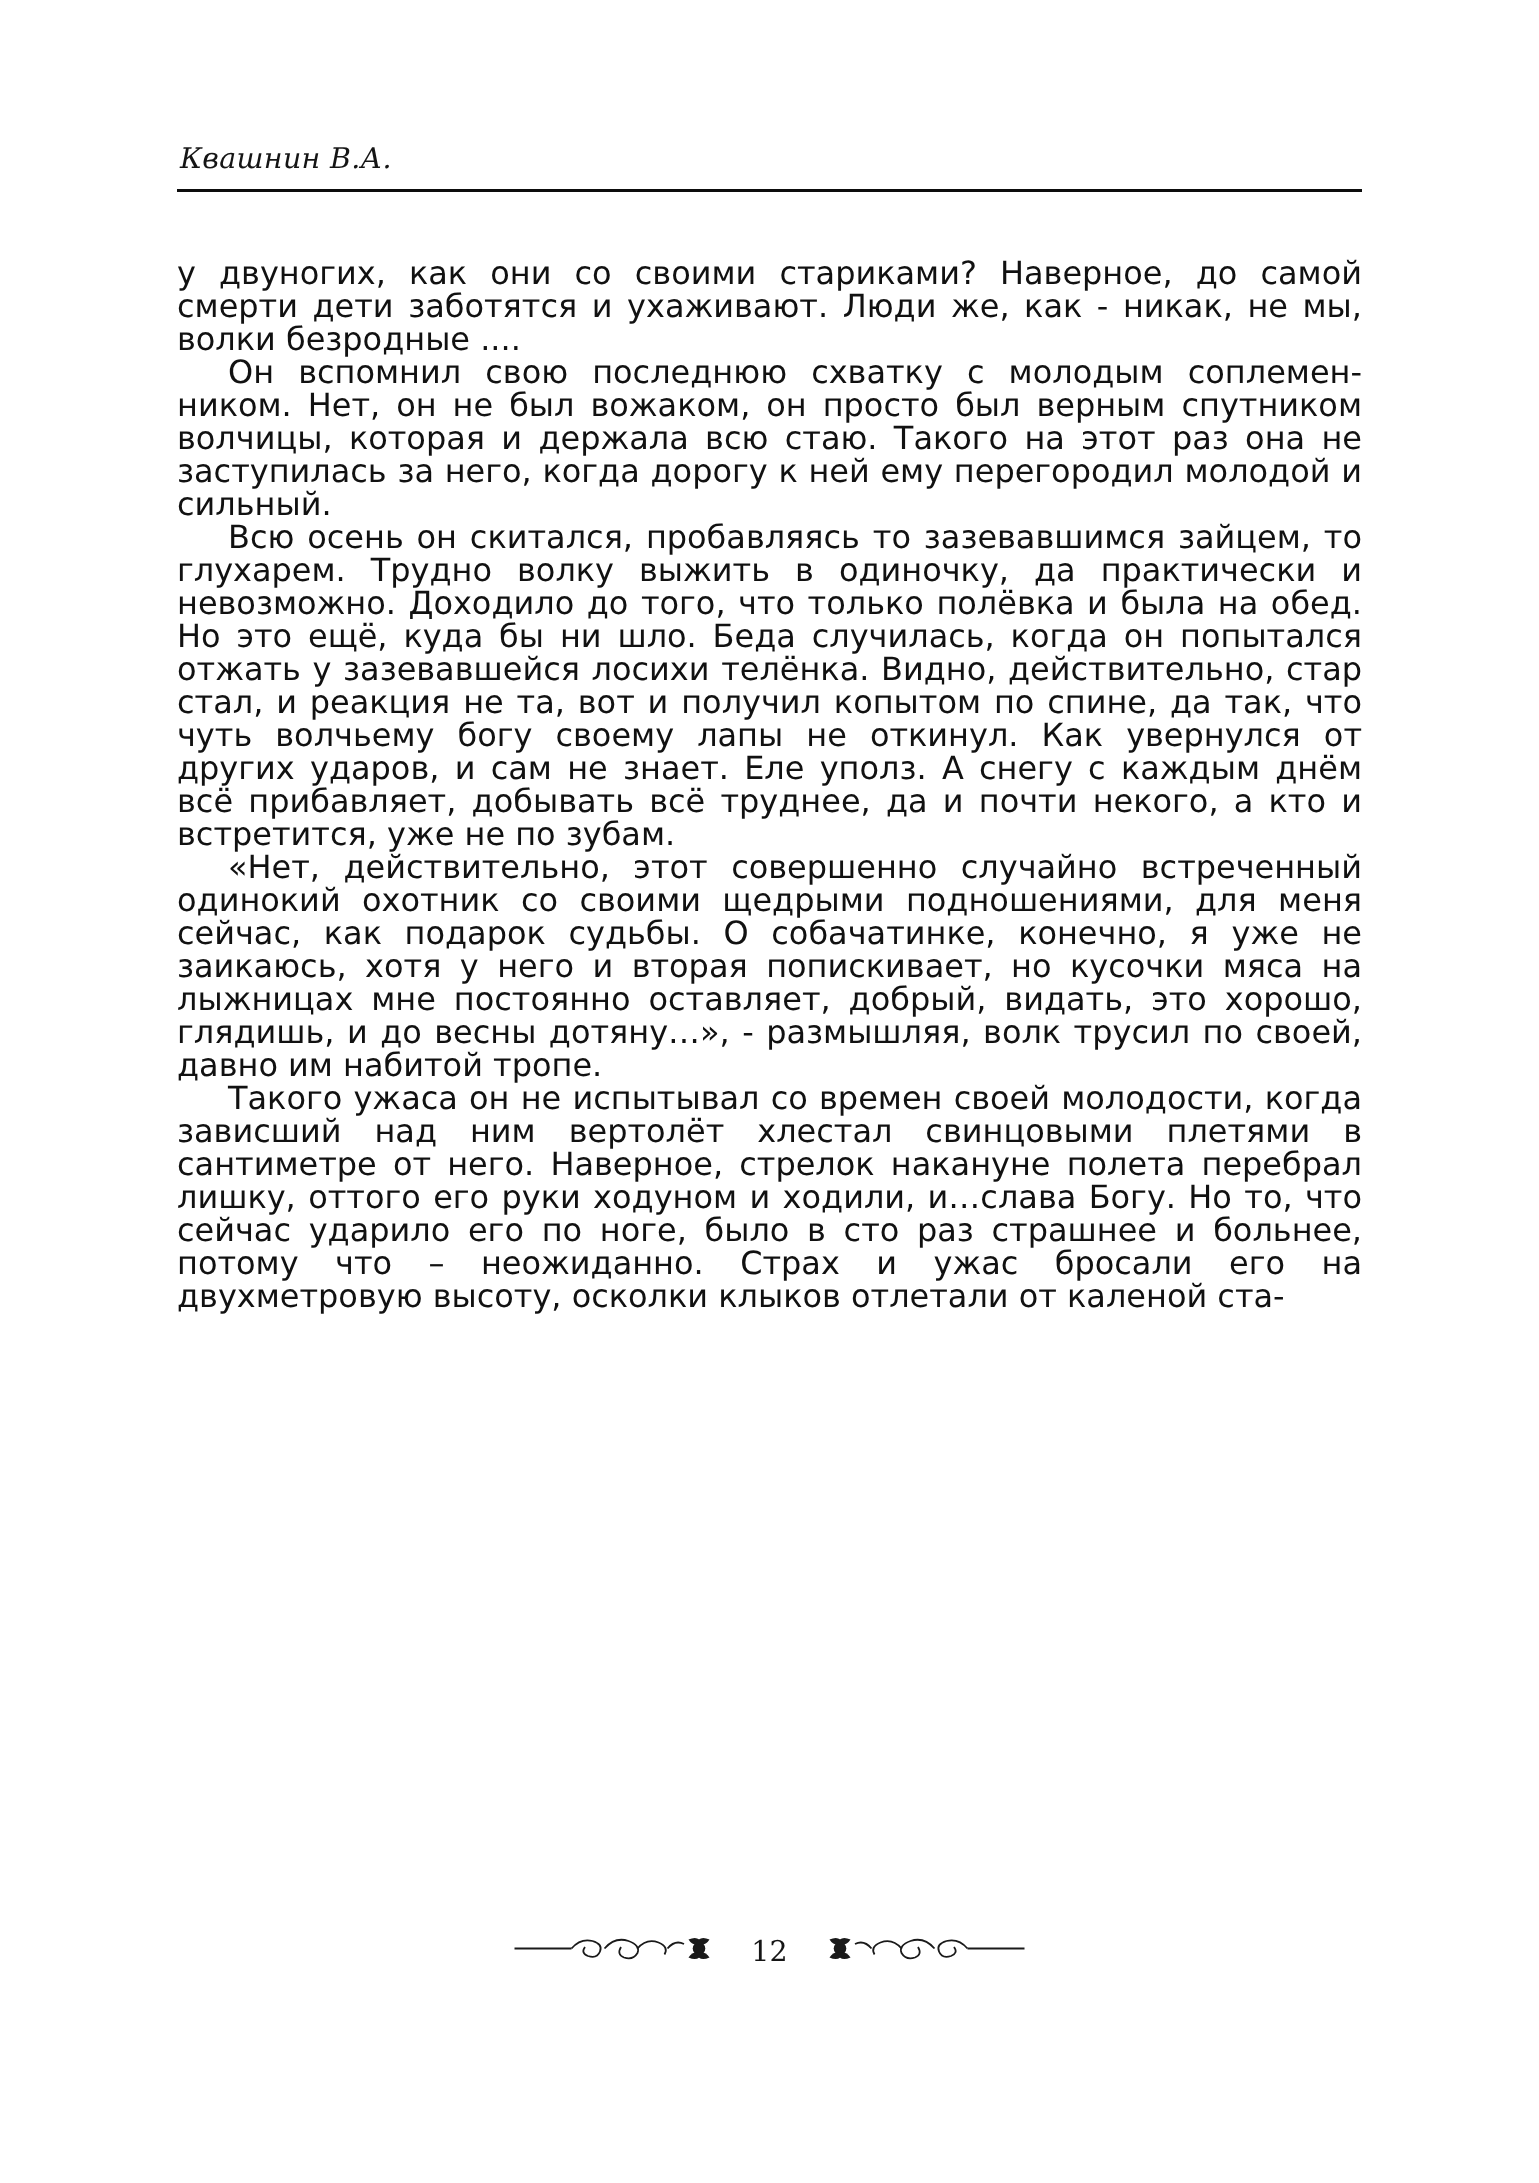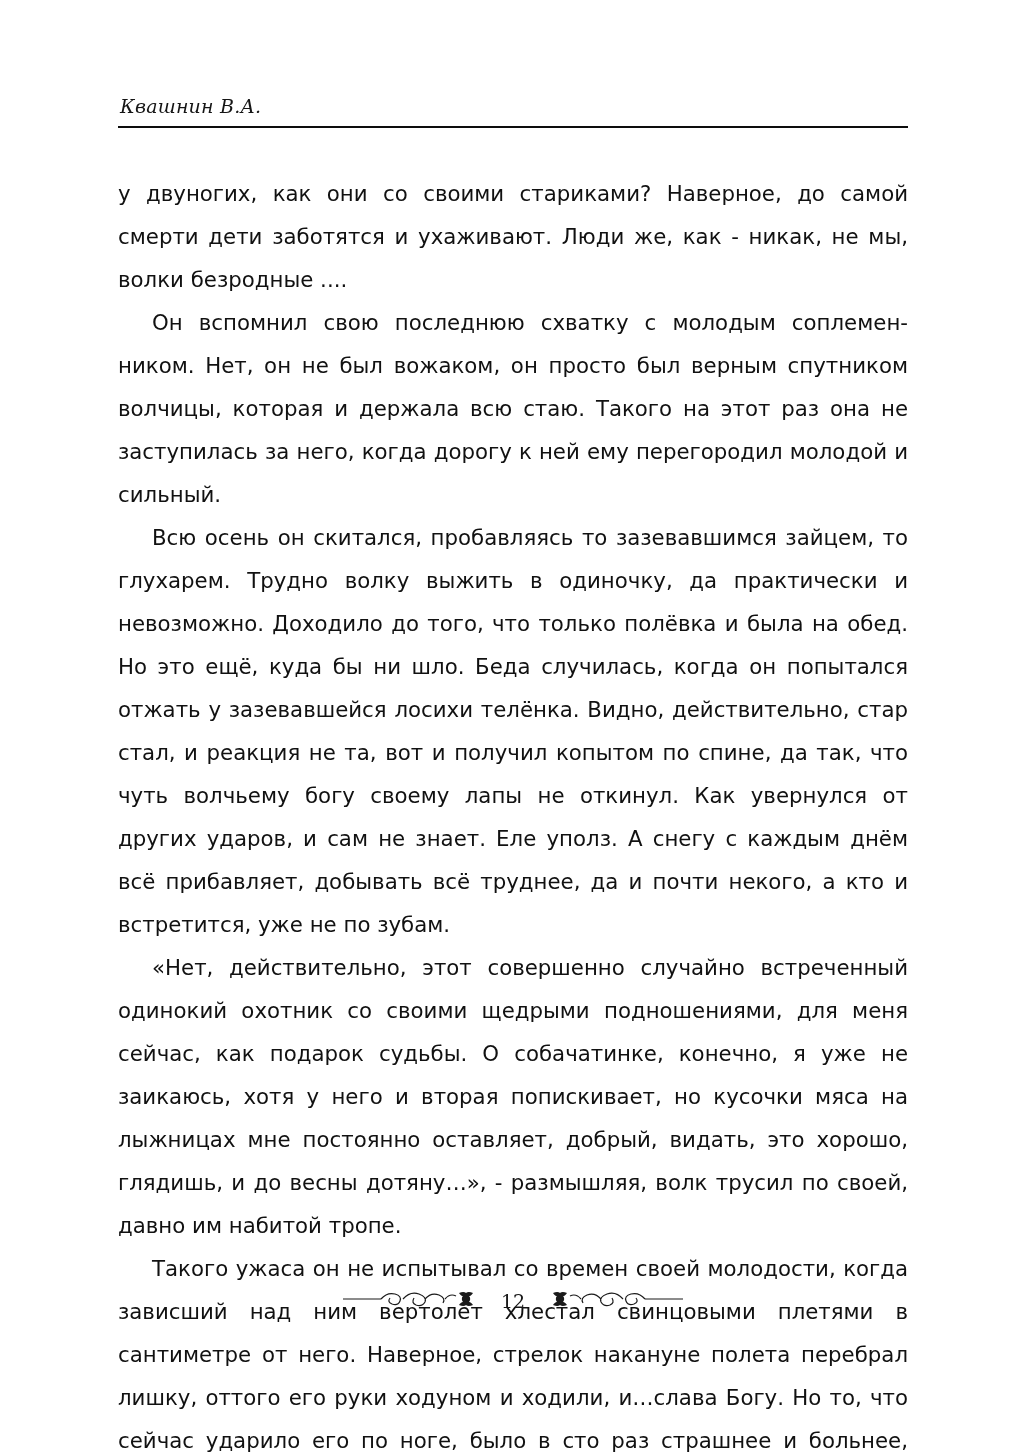--- a/index.html
+++ b/index.html
@@ -41,21 +41,21 @@
   }
   .head-rule {
     width: 790px;
     height: 0;
     border-top: 2.5px solid #0d0d0d;
     margin-bottom: 44px;
   }
   .body-text p {
     margin: 0;
     font-size: 21.3px;
-    line-height: 43px;
+    line-height: 22px;
     text-align: justify;
     text-justify: inter-word;
     color: #111111;
     -webkit-hyphens: manual;
     hyphens: manual;
   }
   .body-text p.indent {
     text-indent: 34px;
   }
   .footer {

